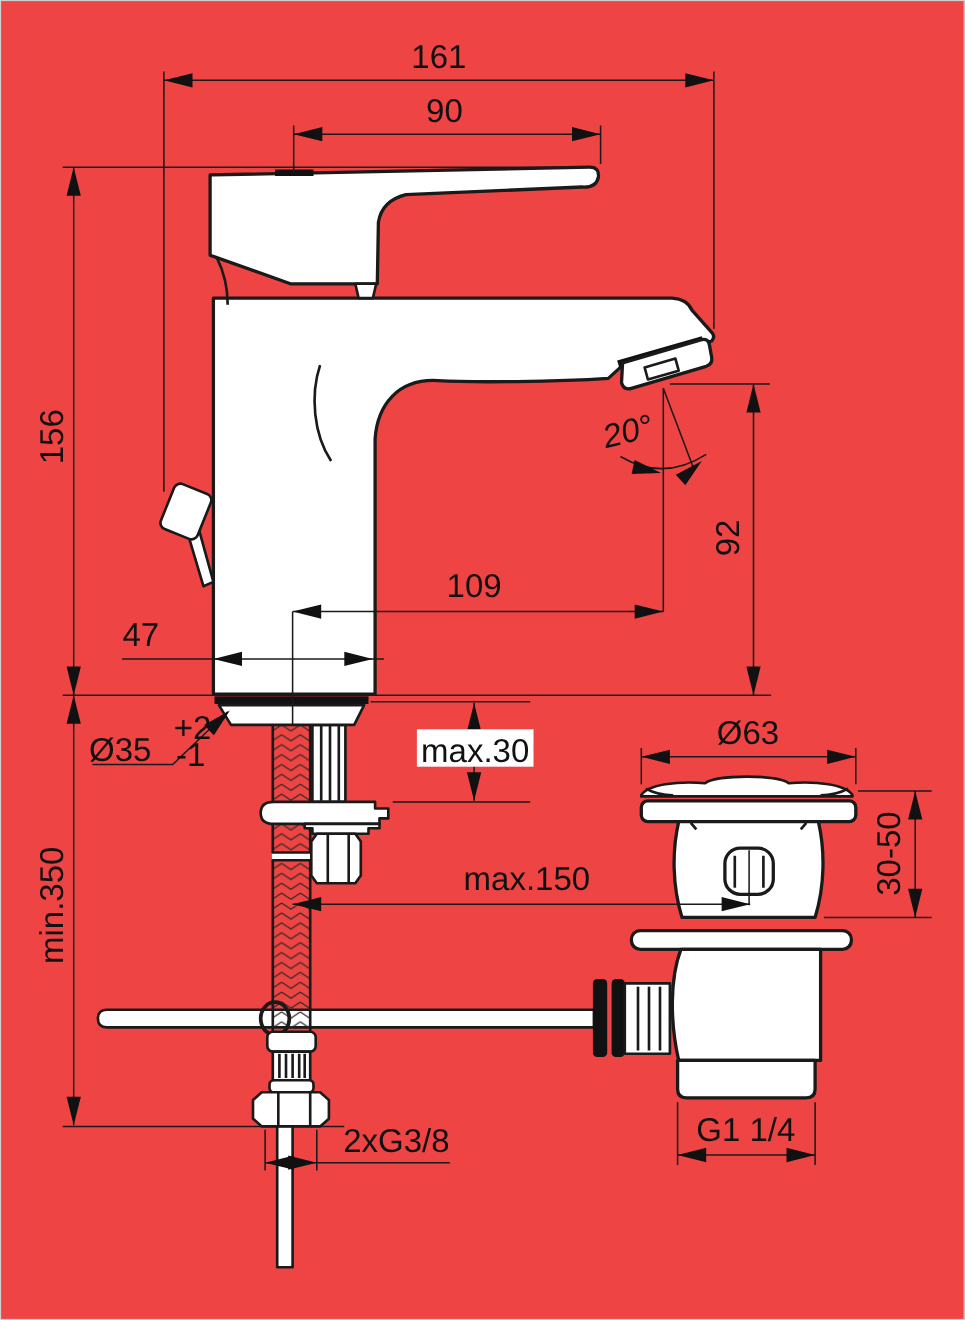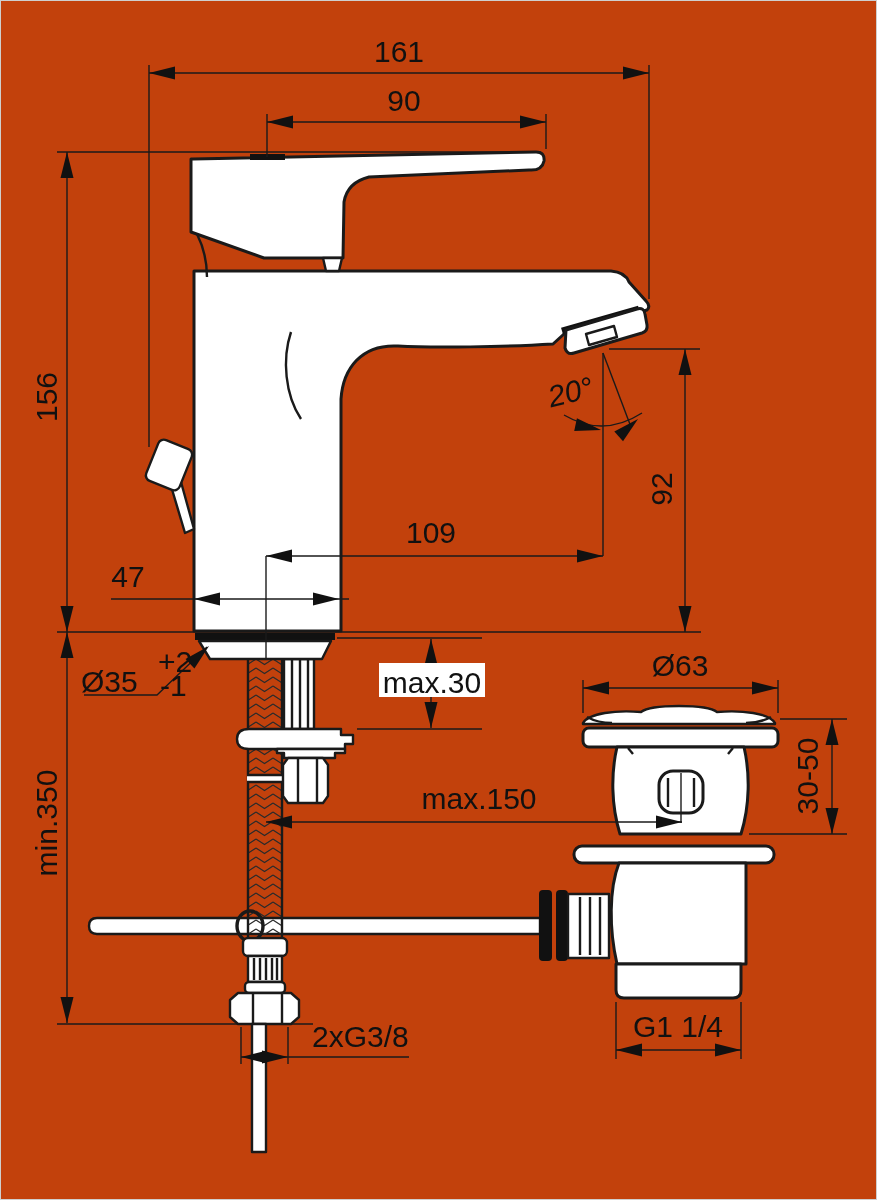--- a/index.html
+++ b/index.html
@@ -1,16 +1,16 @@
 <!DOCTYPE html>
 <html><head>
 <meta charset="utf-8">
 <style>
   html,body{margin:0;padding:0;background:#ffffff;}
-  .page{position:relative;width:877px;height:1200px;background:#c2410c;
+  .page{position:relative;width:877px;height:1200px;background:#ef4444;
         border:1px solid #cfcfcf;box-sizing:border-box;
         font-family:"Liberation Sans", sans-serif;}
   svg{position:absolute;left:0;top:0;}
   text{fill:#111;font-family:"Liberation Sans", sans-serif;font-size:30px;}
   .part{stroke:#1a1a1a;stroke-width:3;fill:#ffffff;stroke-linejoin:round;}
   .part2{stroke:#1a1a1a;stroke-width:2.4;fill:#ffffff;stroke-linejoin:round;}
   .pline{stroke:#1a1a1a;stroke-width:2.4;fill:none;}
   .dim{stroke:#1a1a1a;stroke-width:1.4;fill:none;}
   .blackfill{fill:#111;stroke:none;}
   .arrow{fill:#111;stroke:none;}

